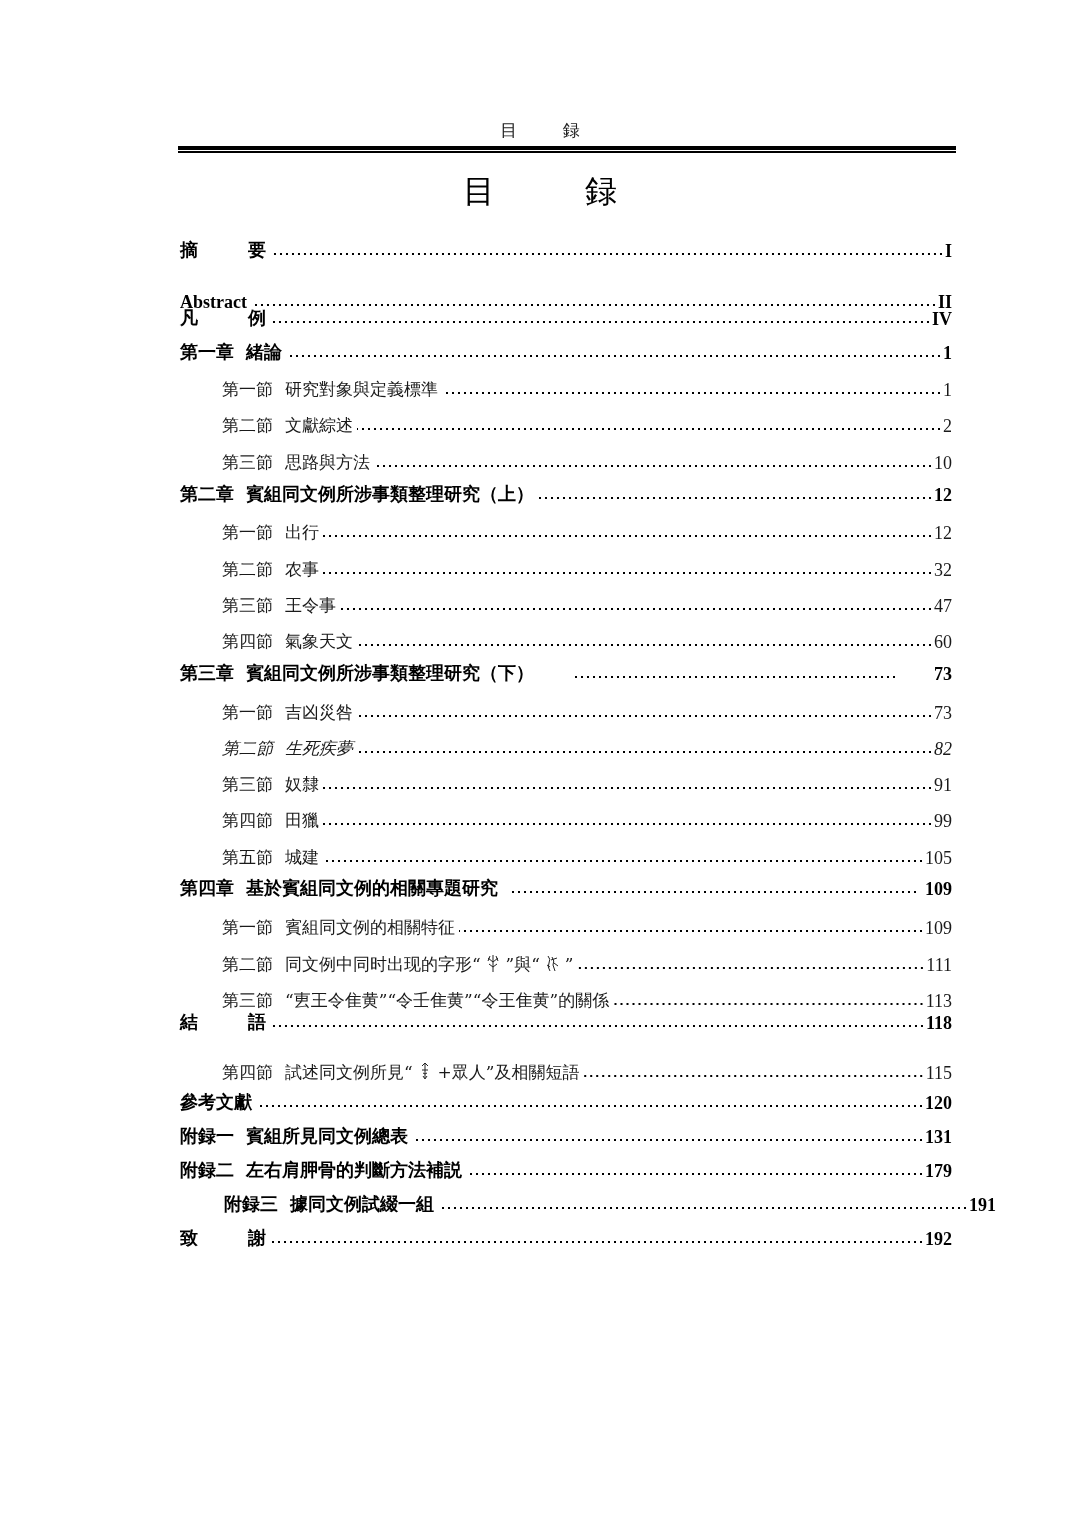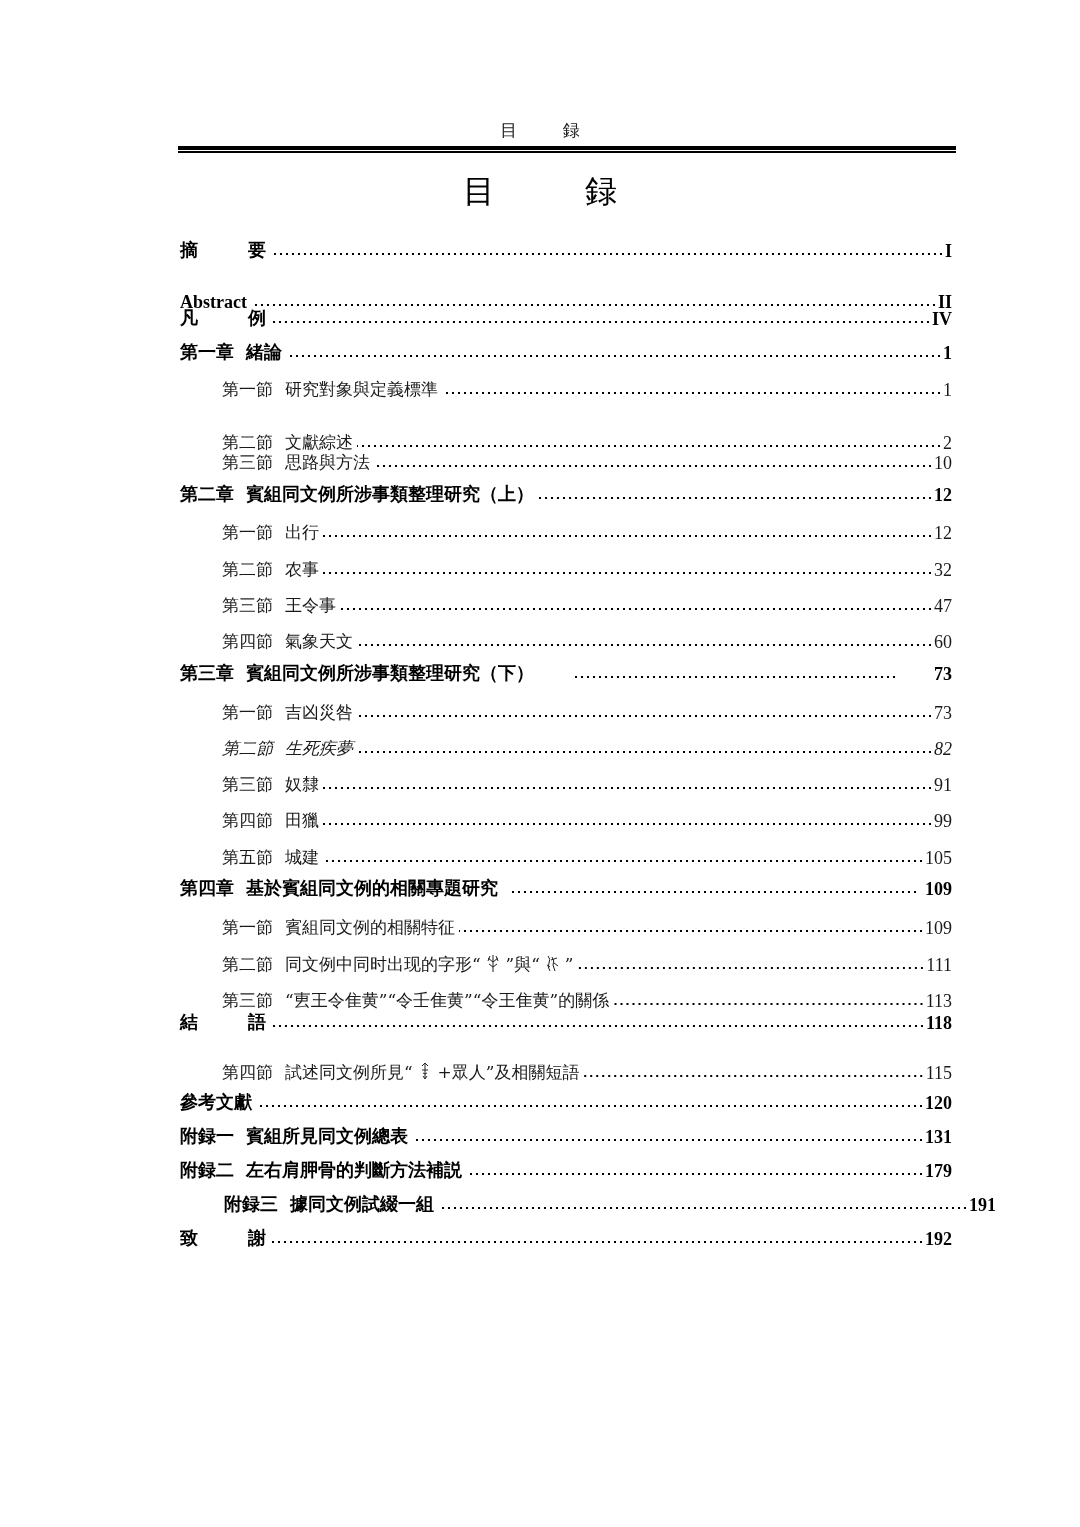--- a/index.html
+++ b/index.html
@@ -63,21 +63,21 @@
     <div class="row major" style="top: 338px;">
       <span class="label"><span>第一章</span><span class="sec-gap"></span><span>緒論</span></span>
       <span class="leader"></span>
       <span class="page">1</span>
     </div>
     <div class="row minor" style="top: 375px;">
       <span class="label"><span>第一節</span><span class="sec-gap"></span><span>研究對象與定義標準</span></span>
       <span class="leader"></span>
       <span class="page">1</span>
     </div>
-    <div class="row minor" style="top: 428px; text-align: right;">
+    <div class="row minor" style="top: 411px; text-align: right;">
       <span class="label"><span>第二節</span><span class="sec-gap"></span><span>文獻綜述</span></span>
       <span class="leader"></span>
       <span class="page">2</span>
     </div>
     <div class="row minor" style="top: 448px;">
       <span class="label"><span>第三節</span><span class="sec-gap"></span><span>思路與方法</span></span>
       <span class="leader"></span>
       <span class="page">10</span>
     </div>
     <div class="row major" style="top: 480px;">

